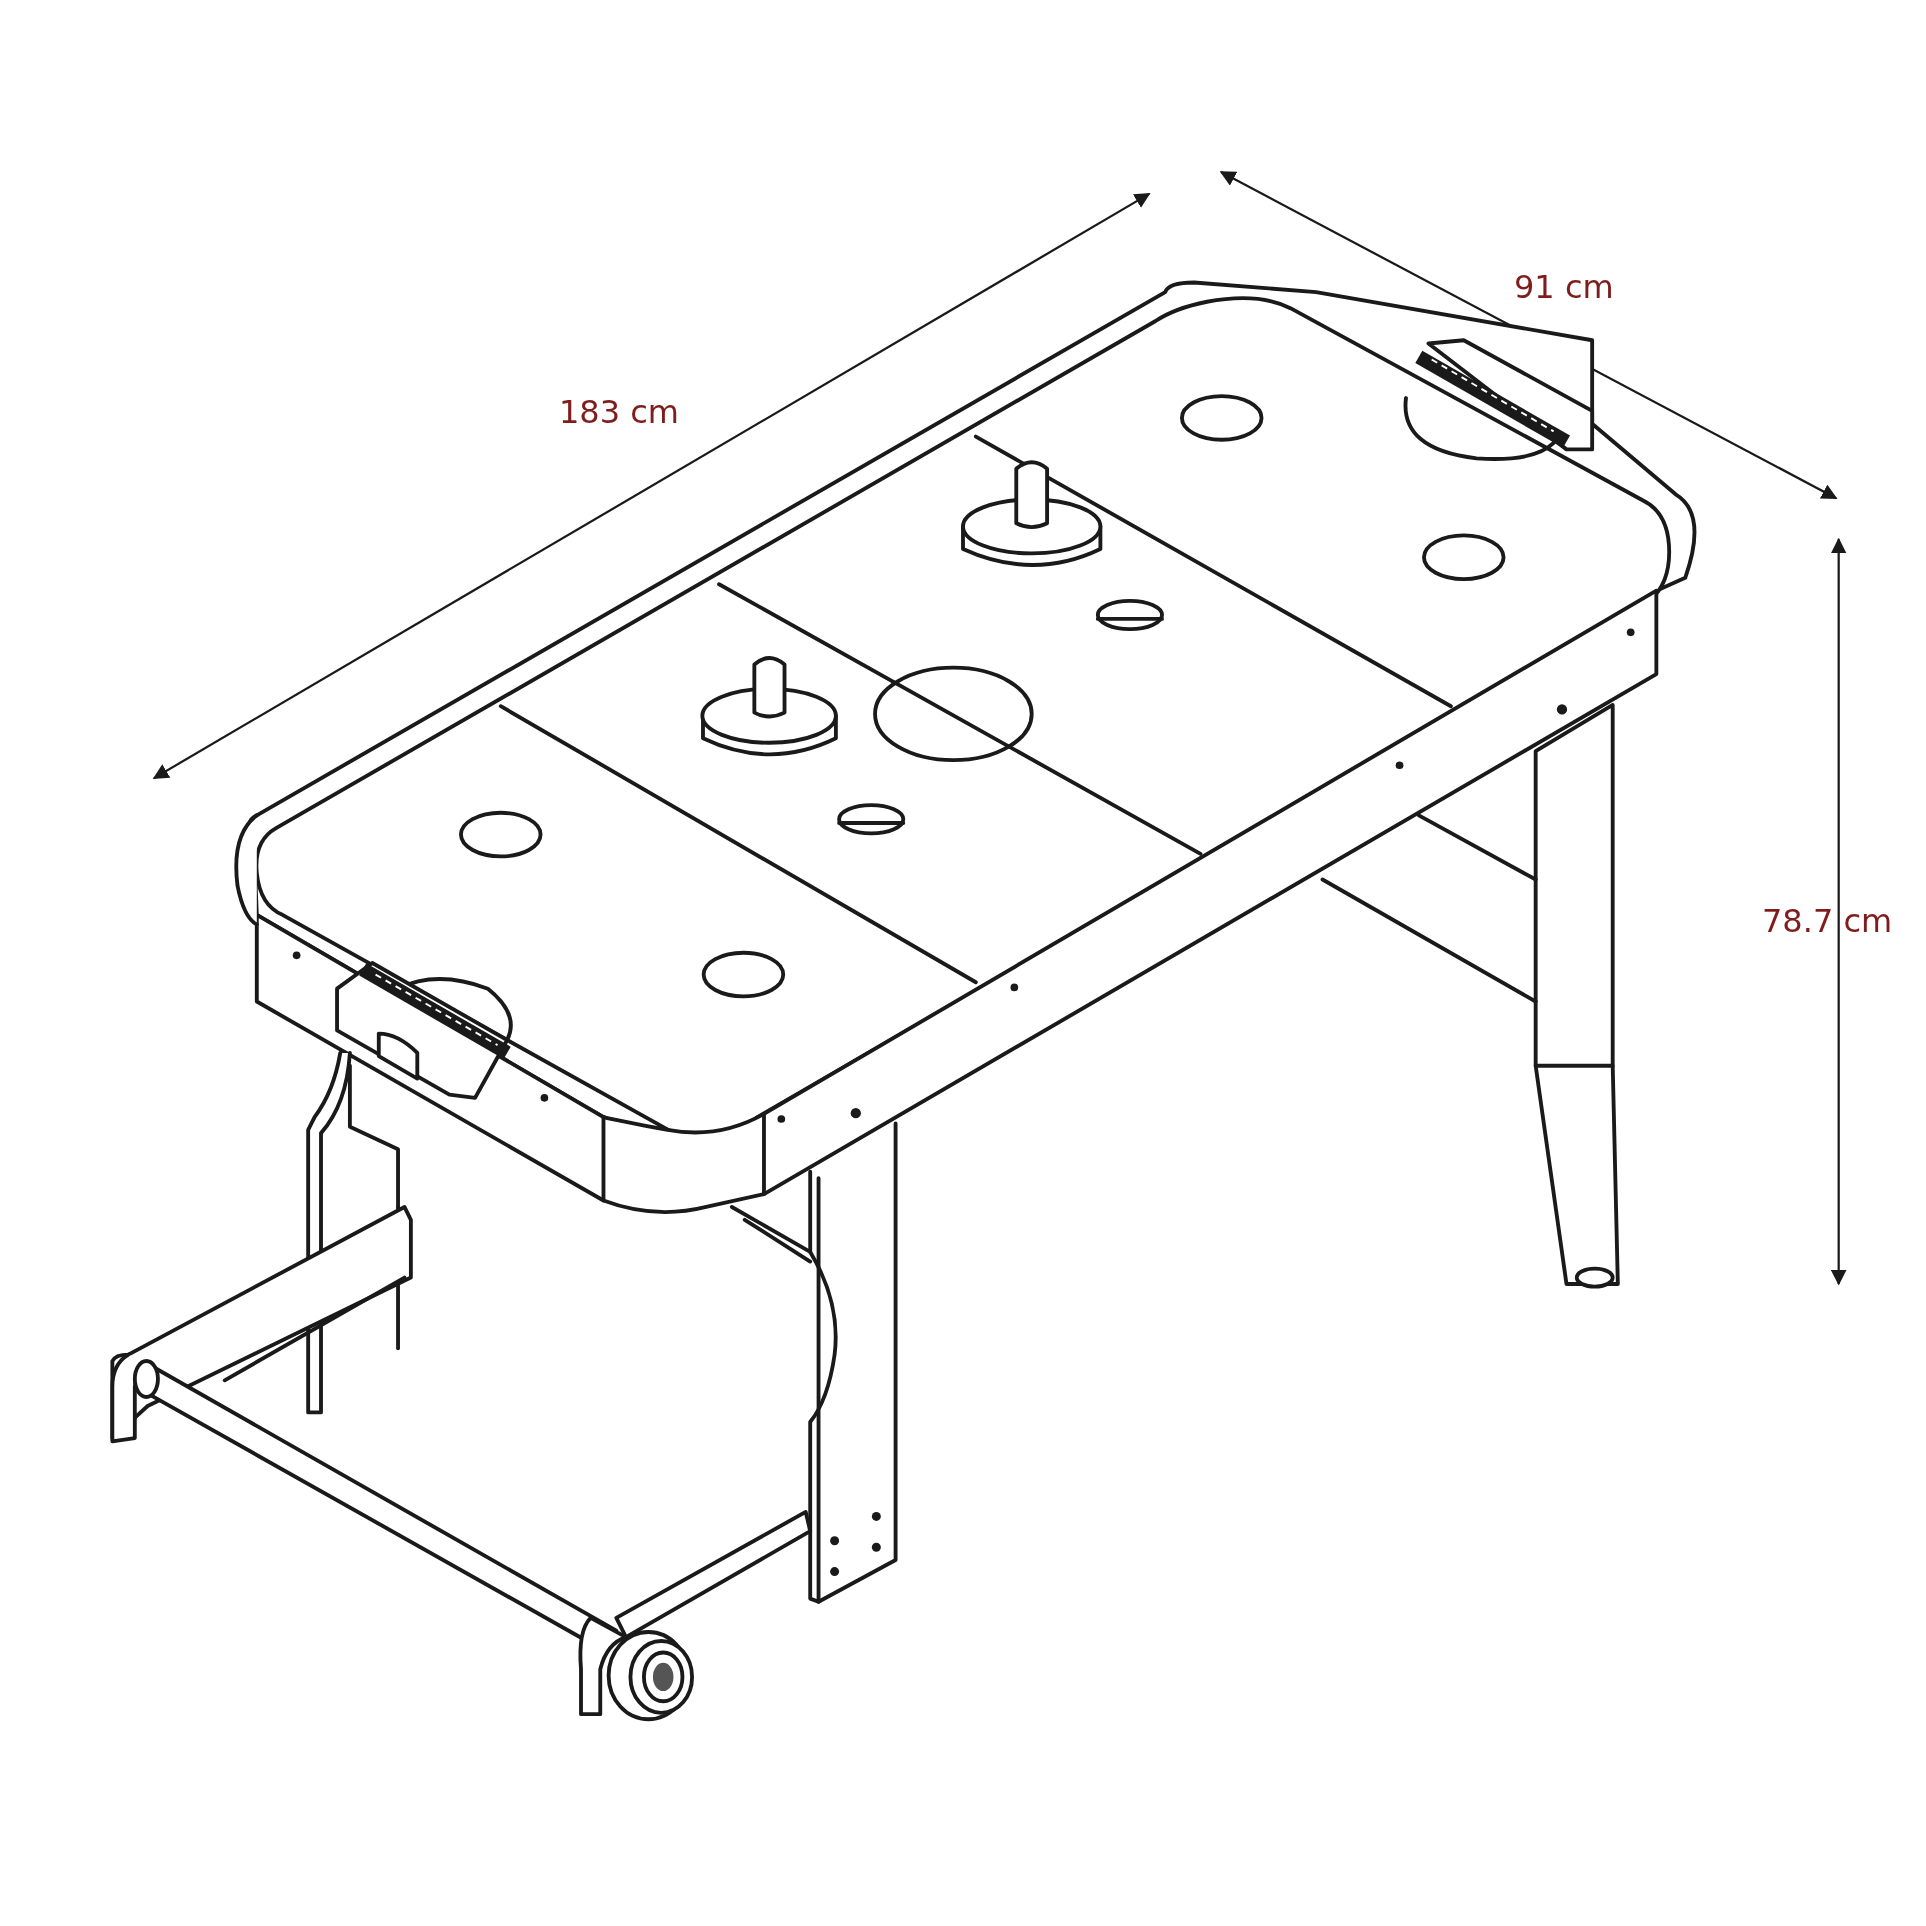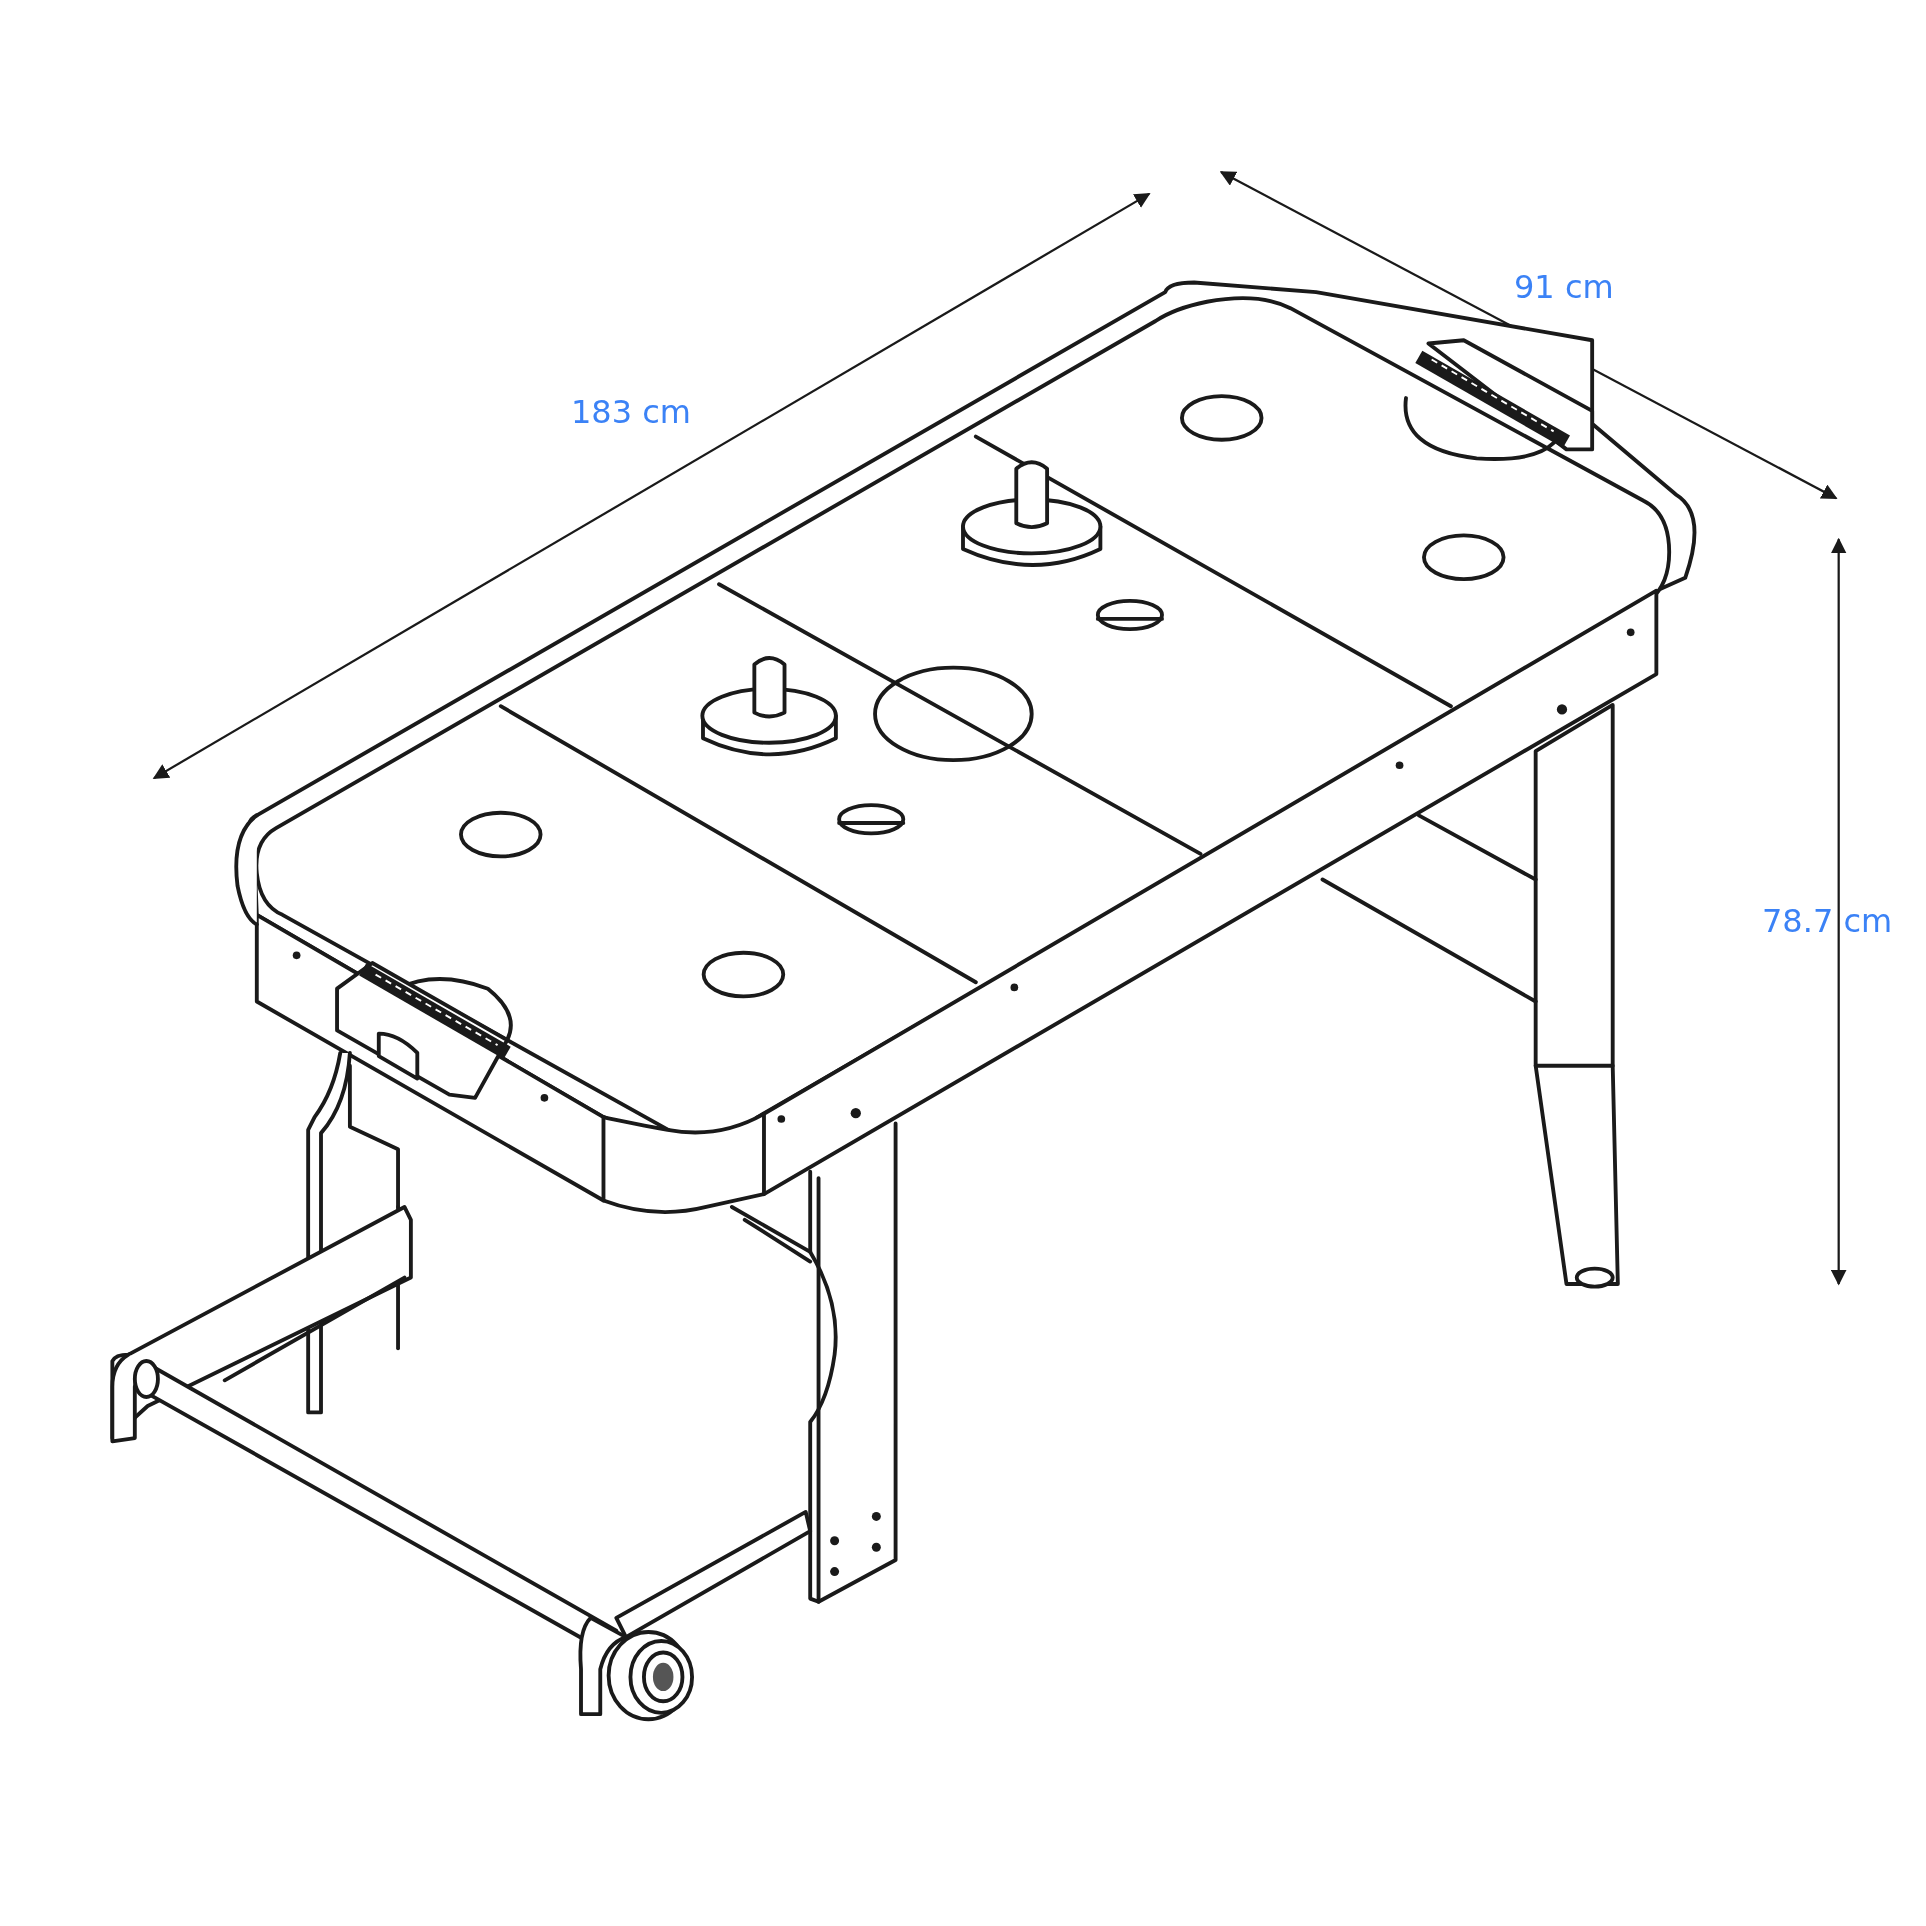--- a/index.html
+++ b/index.html
@@ -1,18 +1,18 @@
 <!DOCTYPE html>
 <html style="font-size:10.3px"><head>
 <meta charset="utf-8">
 <style>
   html, body { margin: 0; padding: 0; background: #ffffff; }
   body { width: 1926px; height: 1926px; position: relative; overflow: hidden; }
   #stage { position: absolute; left: 0; top: 0; width: 1926px; height: 1926px; }
-  .lbl { position: absolute; font-family: "DejaVu Sans", sans-serif; font-size: 32px; color: #3b82f6; white-space: nowrap; }
+  .lbl { position: absolute; font-family: "DejaVu Sans", sans-serif; font-size: 32px; color: #7f1d1d; white-space: nowrap; }
   svg .ln { stroke: #1a1a1a; stroke-width: 6; fill: none; stroke-linejoin: round; stroke-linecap: round; }
   svg .thin { stroke: #1a1a1a; stroke-width: 3.5; fill: none; }
   svg .fillw { fill: #ffffff; }
   svg .dot { fill: #1a1a1a; }
 </style>
 </head>
 <body>
 
 <div id="stage">
 <svg width="1926" height="1926" viewBox="0 0 3000 3000" xmlns="http://www.w3.org/2000/svg">
@@ -142,17 +142,17 @@
     <line class="ln" x1="350" y1="2150" x2="630" y2="1990"></line>
   </g>
   <g>
     <ellipse class="ln fillw" cx="1010" cy="2610" rx="62" ry="68"></ellipse>
     <ellipse class="ln fillw" cx="1030" cy="2612" rx="48" ry="56"></ellipse>
     <ellipse class="ln" cx="1033" cy="2612" rx="30" ry="38"></ellipse>
     <ellipse cx="1033" cy="2612" rx="16" ry="22" fill="#555"></ellipse>
   </g>
 </svg>
 
-<div class="lbl" style="left:559px; top:393px;margin-left:12px;">183 cm</div>
+<div class="lbl" style="left:559px; top:393px;">183 cm</div>
 <div class="lbl" style="left:1514px; top:268px;">91 cm</div>
 <div class="lbl" style="left:1762px; top:902px;">78.7 cm</div>
 </div>
 
 
 </body></html>

